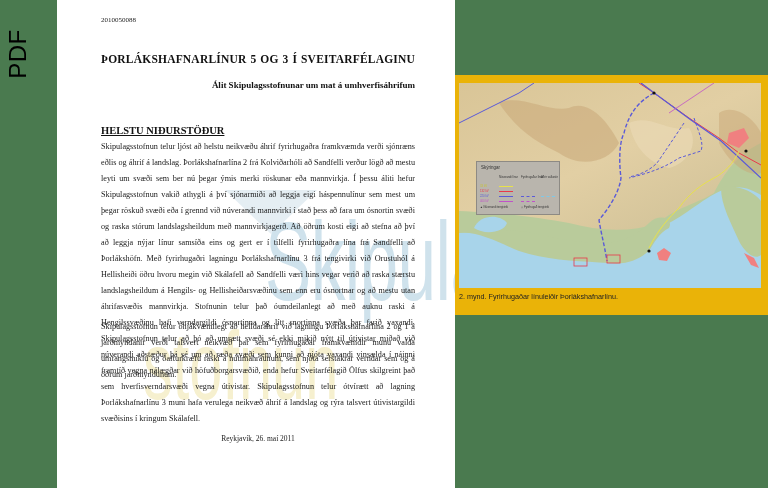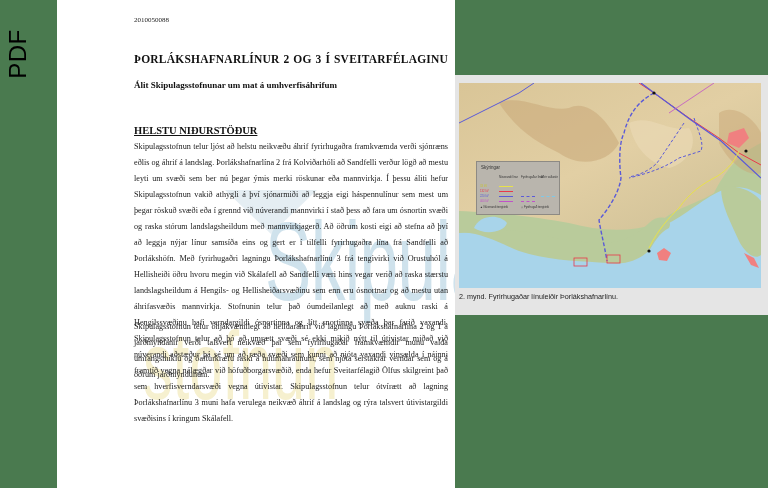--- a/index.html
+++ b/index.html
@@ -63,21 +63,21 @@
     .wm-logo {
       position: absolute;
       left: 168px;
       top: 190px;
       width: 0; height: 0;
       border-left: 46px solid transparent;
       border-right: 46px solid transparent;
       border-top: 44px solid #dfeaf0;
       opacity: 0.8;
     }
-    .doc-content { position: absolute; left: 0; top: 0; width: 100%; height: 100%; margin-left: 33px; }
+    .doc-content { position: absolute; left: 0; top: 0; width: 100%; height: 100%; }
     .doc-id {
       position: absolute;
       left: 44px;
       top: 16px;
       font-size: 7px;
       color: #222;
     }
     .doc-title {
       position: absolute;
       left: 44px;
@@ -90,21 +90,21 @@
       text-align: justify;
       text-align-last: justify;
       letter-spacing: 0.2px;
     }
     .doc-title .line2 { text-align-last: left; display: block; }
     .doc-subtitle {
       position: absolute;
       left: 44px;
       top: 80px;
       width: 314px;
-      text-align: left;
+      text-align: right;
       font-size: 9px;
       font-weight: bold;
       color: #111;
     }
     .section-heading {
       position: absolute;
       left: 44px;
       top: 125px;
       font-size: 10.5px;
       font-weight: bold;
@@ -130,21 +130,21 @@
       text-align: center;
       font-size: 7.5px;
       color: #222;
     }
     .map-panel {
       position: absolute;
       left: 455px;
       top: 75px;
       width: 313px;
       height: 240px;
-      background: #e5e5e5;
+      background: #eab308;
     }
     .map-figure {
       position: absolute;
       left: 4px;
       top: 8px;
       width: 302px;
       height: 205px;
       overflow: hidden;
     }
     .map-figure svg { display: block; }
@@ -181,26 +181,27 @@
 </div>
 
 <div class="doc-page">
   <div class="wm-logo"></div>
   <div class="watermark wm-top">Skipulags</div>
   <div class="watermark wm-bottom">stofnun</div>
 
   <div class="doc-content">
     <div class="doc-id">2010050088</div>
     <div class="doc-title">
-      <span>ÞORLÁKSHAFNARLÍNUR 2 OG 3 Í SVEITARFÉLAGINU</span>
+      <span>ÞORLÁKSHAFNARLÍNUR 5 OG 3 Í SVEITARFÉLAGINU</span>
     </div>
     <div class="doc-subtitle">Álit Skipulagsstofnunar um mat á umhverfisáhrifum</div>
     <div class="section-heading">HELSTU NIÐURSTÖÐUR</div>
     <p class="doc-para para-1">Skipulagsstofnun telur ljóst að helstu neikvæðu áhrif fyrirhugaðra framkvæmda verði sjónræns eðlis og áhrif á landslag. Þorlákshafnarlína 2 frá Kolviðarhóli að Sandfelli verður lögð að mestu leyti um svæði sem ber nú þegar ýmis merki röskunar eða mannvirkja. Í þessu áliti hefur Skipulagsstofnun vakið athygli á því sjónarmiði að leggja eigi háspennulínur sem mest um þegar röskuð svæði eða í grennd við núverandi mannvirki í stað þess að fara um ósnortin svæði og raska stórum landslagsheildum með mannvirkjagerð. Að öðrum kosti eigi að stefna að því að leggja nýjar línur samsíða eins og gert er í tilfelli fyrirhugaðra lína frá Sandfelli að Þorlákshöfn. Með fyrirhugaðri lagningu Þorlákshafnarlínu 3 frá tengivirki við Orustuhól á Hellisheiði öðru hvoru megin við Skálafell að Sandfelli væri hins vegar verið að raska stærstu landslagsheildum á Hengils- og Hellisheiðarsvæðinu sem enn eru ósnortnar og að mestu utan áhrifasvæðis mannvirkja. Stofnunin telur það óumdeilanlegt að með auknu raski á Hengilssvæðinu hafi verndargildi ósnortinna og lítt snortinna svæða þar farið vaxandi. Skipulagsstofnun telur að þó að umrætt svæði sé ekki mikið nýtt til útivistar miðað við núverandi aðstæður þá sé um að ræða svæði sem kunni að njóta vaxandi vinsælda í náinni framtíð vegna nálægðar við höfuðborgarsvæðið, enda hefur Sveitarfélagið Ölfus skilgreint það sem hverfisverndarsvæði vegna útivistar. Skipulagsstofnun telur ótvírætt að lagning Þorlákshafnarlínu 3 muni hafa verulega neikvæð áhrif á landslag og rýra talsvert útivistargildi svæðisins í kringum Skálafell.</p>
     <p class="doc-para para-2">Skipulagsstofnun telur óhjákvæmilegt að heildaráhrif við lagningu Þorlákshafnarlína 2 og 1 á jarðmyndanir verði talsvert neikvæð þar sem fyrirhugaðar framkvæmdir munu valda umfangsmiklu og óafturkræfu raski á nútímahraunum, sem njóta sérstakrar verndar sem og á öðrum jarðmyndunum.</p>
+    <div class="doc-footer">Reykjavík, 26. maí 2011</div>
   </div>
 </div>
 
 <div class="map-panel">
   <div class="map-figure">
     <svg width="302" height="205" viewBox="0 0 302 205" xmlns="http://www.w3.org/2000/svg">
       <defs>
         <linearGradient id="hill" x1="0" y1="0" x2="1" y2="1">
           <stop offset="0" stop-color="#d9c597"></stop>
           <stop offset="0.5" stop-color="#e2cfa4"></stop>

